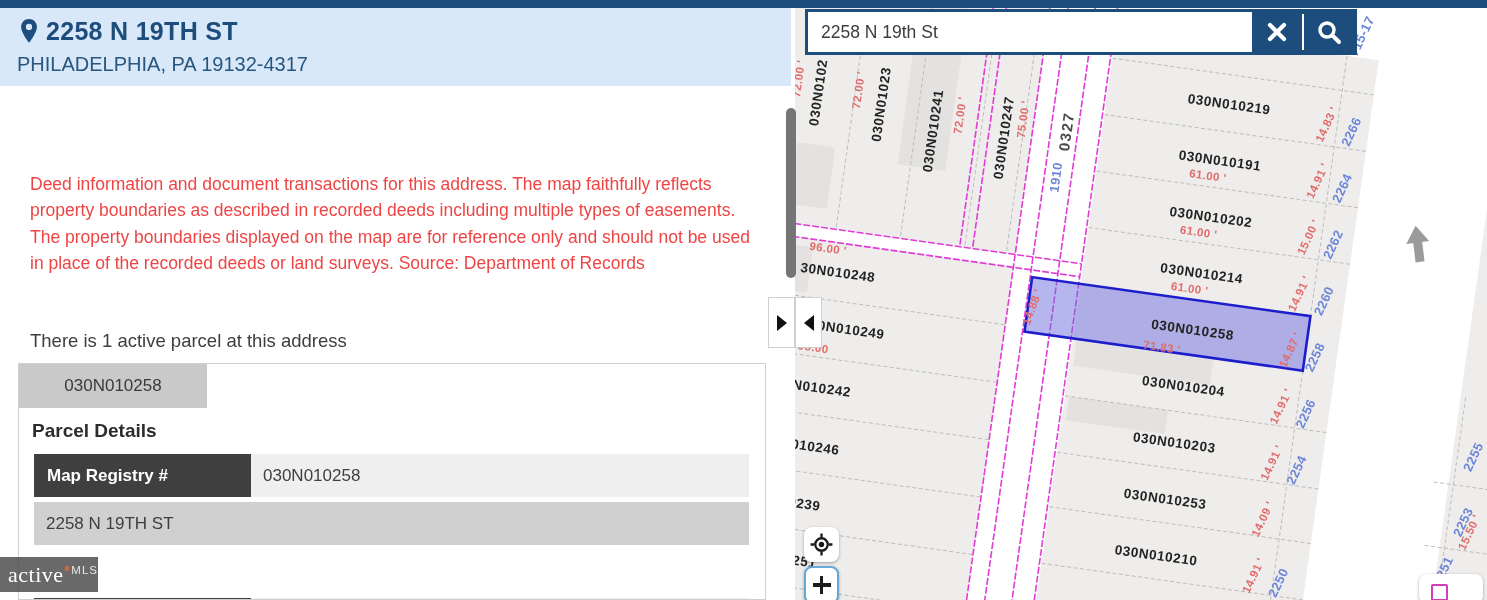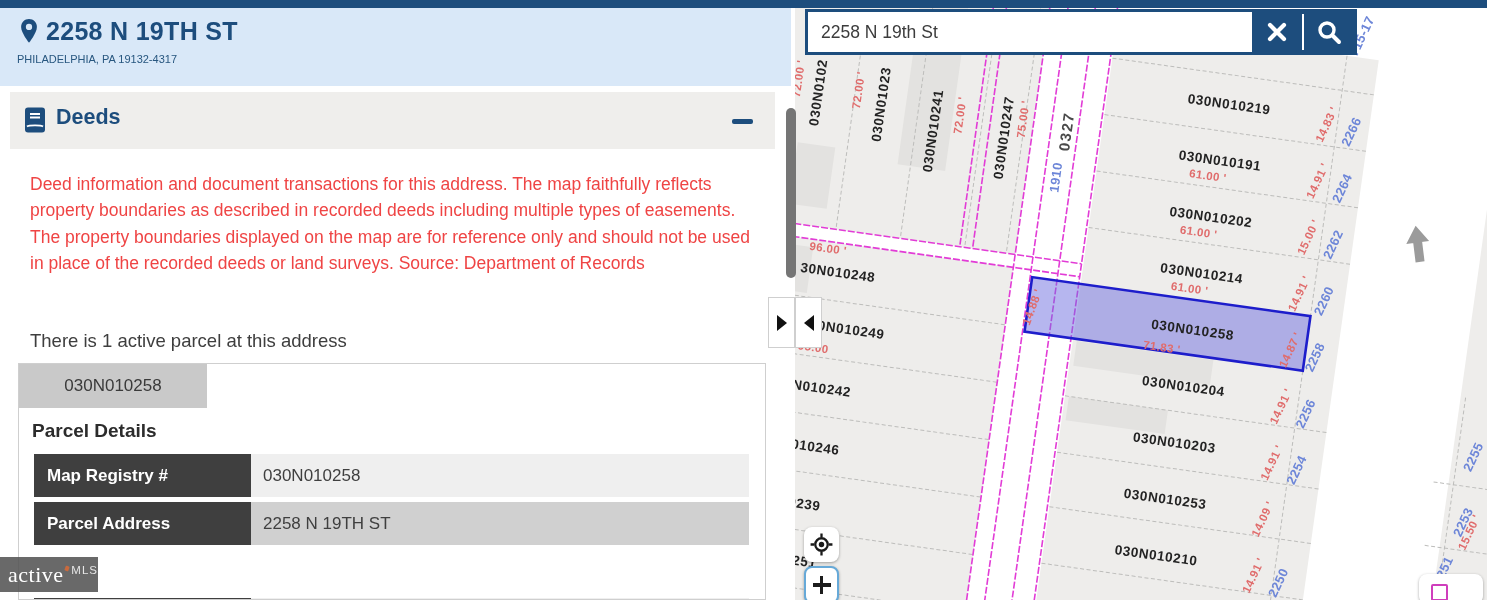--- a/index.html
+++ b/index.html
@@ -6,21 +6,21 @@
   body{width:1487px;height:600px;overflow:hidden;position:relative;background:#fff;
        font-family:"Liberation Sans",sans-serif;}
 
   .topbar{position:absolute;left:0;top:0;width:1487px;height:8px;background:#1d4d7d;z-index:60}
 
   
   .panel{position:absolute;left:0;top:8px;width:791px;height:592px;background:#fff;z-index:10}
   .p-header{position:absolute;left:0;top:0;width:791px;height:78px;background:#d9e8f8}
   .pin{position:absolute;left:20px;top:9px}
   .title{position:absolute;left:46px;top:9px;font-size:25px;font-weight:bold;color:#1d4d7d;letter-spacing:.3px}
-  .subtitle{position:absolute;left:17px;top:45px;font-size:11px;color:#27567f}
+  .subtitle{position:absolute;left:17px;top:45px;font-size:20px;color:#27567f}
 
   .deeds-bar{position:absolute;left:10px;top:84px;width:765px;height:57px;background:#efeeec}
   .deeds-icon{position:absolute;left:12px;top:14px}
   .deeds-label{position:absolute;left:46px;top:13px;font-size:21.5px;font-weight:bold;color:#1d4d7d}
   .minus-btn{position:absolute;right:16px;top:18px;width:32px;height:22px;cursor:pointer}
   .minus-bar{position:absolute;left:5px;top:9px;width:21px;height:5px;background:#1d4d7d;border-radius:2px}
 
   .desc{position:absolute;left:30px;top:163px;width:722px;font-size:17.5px;line-height:26.4px;color:#ef4444}
   .note{position:absolute;left:30px;top:322px;font-size:18.5px;font-weight:normal;color:#3e3e3e}
 
@@ -229,47 +229,33 @@
     <span class="pin">
       <svg width="18" height="28" viewBox="0 0 24 34">
         <path d="M12 1 C6 1 1.5 5.7 1.5 11.5 c0 8 10.5 21 10.5 21 s10.5 -13 10.5 -21 C22.5 5.7 18 1 12 1 z" fill="#1d4d7d"></path>
         <circle cx="12" cy="11.5" r="4.2" fill="#d9e8f8"></circle>
       </svg>
     </span>
     <div class="title">2258 N 19TH ST</div>
     <div class="subtitle">PHILADELPHIA, PA 19132-4317</div>
   </div>
 
-  <div class="deeds-bar">
-    <span class="deeds-icon">
-      <svg width="26" height="28" viewBox="0 0 26 28">
-        <rect x="3" y="1.5" width="20" height="25" rx="3" fill="#1d4d7d"></rect>
-        <path d="M8 8 H18 M8 11.5 H18" stroke="#fff" stroke-width="1.8"></path>
-        <path d="M5 20.5 c2 -1.6 14 -1.6 16 0" stroke="#fff" stroke-width="1.8" fill="none"></path>
-      </svg>
-    </span>
-    <span class="deeds-label">Deeds</span>
-    <span class="minus-btn">
-      <span class="minus-bar"></span>
-    </span>
-  </div>
 
   <div class="desc">Deed information and document transactions for this address. The map faithfully reflects property boundaries as described in recorded deeds including multiple types of easements. The property boundaries displayed on the map are for reference only and should not be used in place of the recorded deeds or land surveys. Source: Department of Records</div>
   <div class="note">There is 1 active parcel at this address</div>
 
   <div class="tab-box">
     <div class="tab">030N010258</div>
     <div class="pd-title">Parcel Details</div>
     <div class="ptable" id="parcel-table">
         <div class="trow light">
           <div class="tlabel">Map Registry #</div>
           <div class="tvalue">030N010258</div>
         </div>
         <div class="trow dark">
-          <div class="tlabel">Parcel Address</div>
           <div class="tvalue">2258 N 19TH ST</div>
         </div>
         <div class="trow light">
         </div>
         <div class="trow light">
           <div class="tlabel"></div>
           <div class="tvalue"></div>
         </div>
       </div>
   </div>

